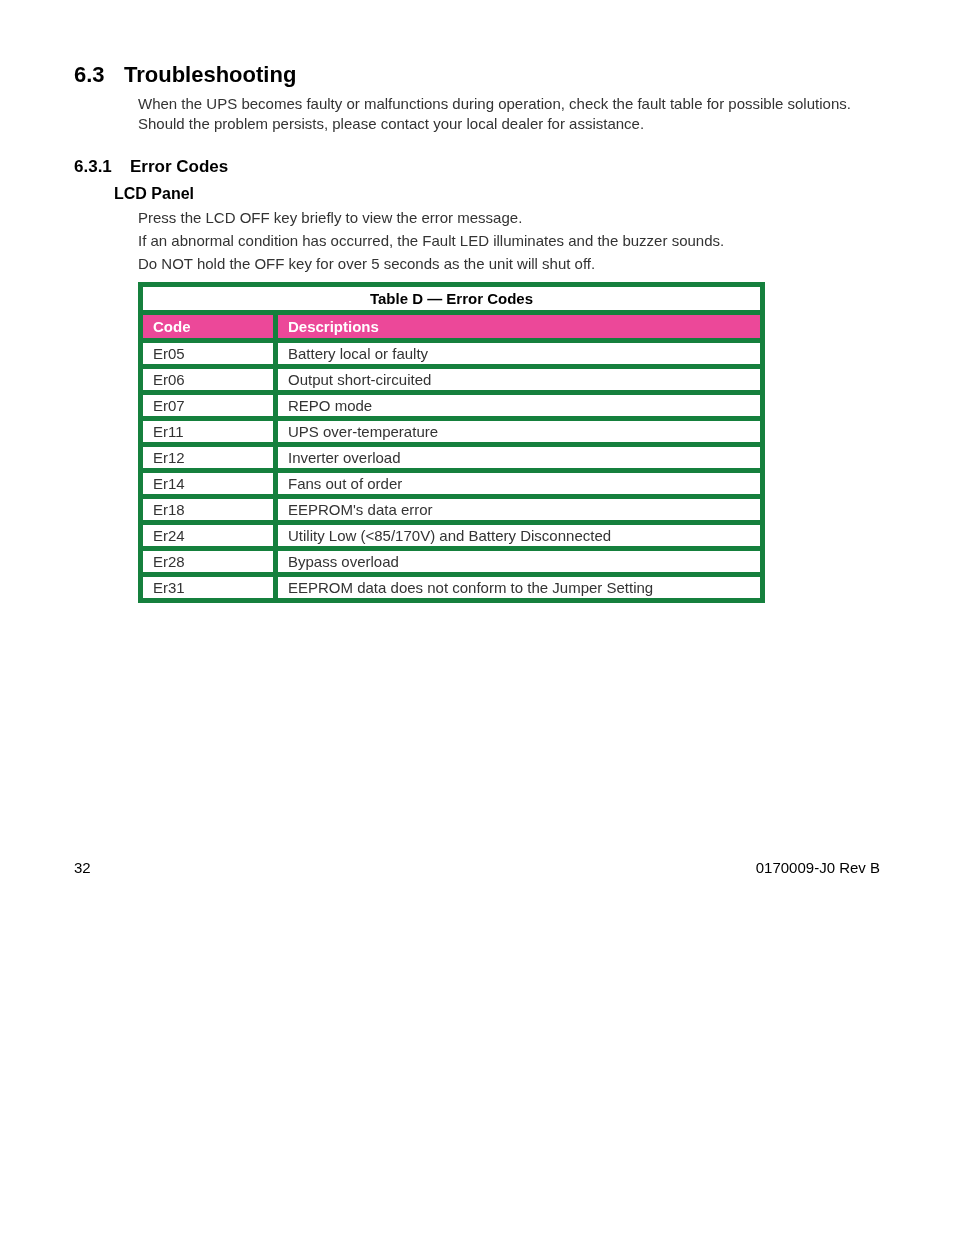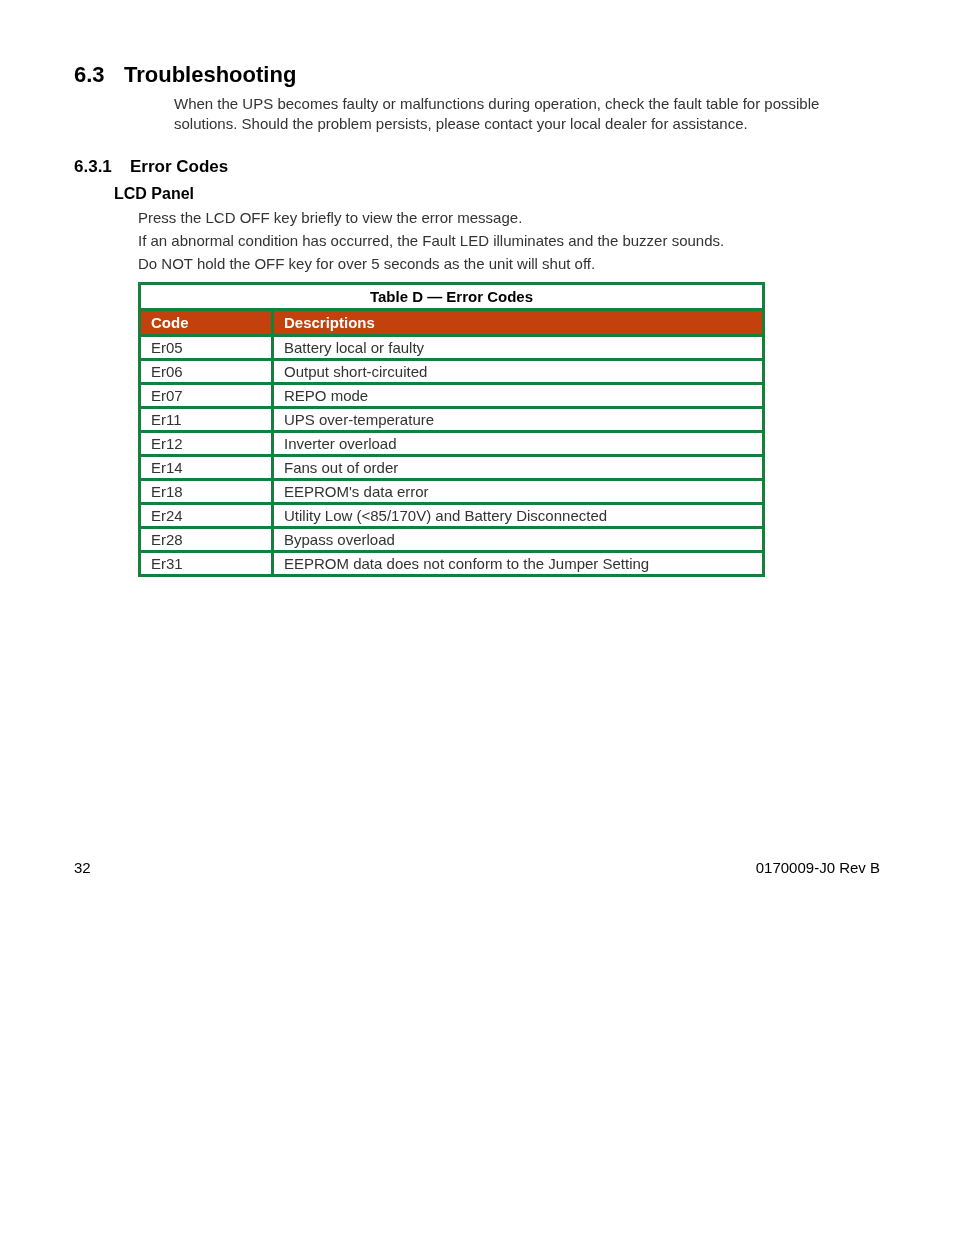--- a/index.html
+++ b/index.html
@@ -19,21 +19,21 @@
   .sec-heading {
     font-size: 22px;
     font-weight: bold;
     margin: 0 0 6px 0;
   }
   .sec-heading .num {
     display: inline-block;
     width: 50px;
   }
   .sec-body {
-    margin-left: 100px;
+    margin-left: 64px;
     font-size: 15px;
     line-height: 1.35;
     color: #333;
   }
   .subsec-heading {
     font-size: 17px;
     font-weight: bold;
     margin: 22px 0 8px 0;
   }
   .subsec-heading .num {
@@ -50,32 +50,32 @@
     font-size: 15px;
     color: #333;
   }
   table.err {
     border-collapse: collapse;
     width: 627px;
     margin: 10px 0 0 64px;
     font-size: 15px;
   }
   table.err th, table.err td {
-    border: 3px solid #15803d;
+    border: 5px solid #15803d;
     text-align: left;
     vertical-align: middle;
   }
   table.err .caption th {
     text-align: center;
     font-weight: bold;
     padding: 3px 8px;
     background: #fff;
   }
   table.err .hdr th {
-    background: #c2410c;
+    background: #ec4899;
     color: #fff;
     font-weight: bold;
     padding: 3px 10px;
   }
   table.err td {
     padding: 2px 10px;
     color: #333;
   }
   table.err td.code {
     width: 110px;

